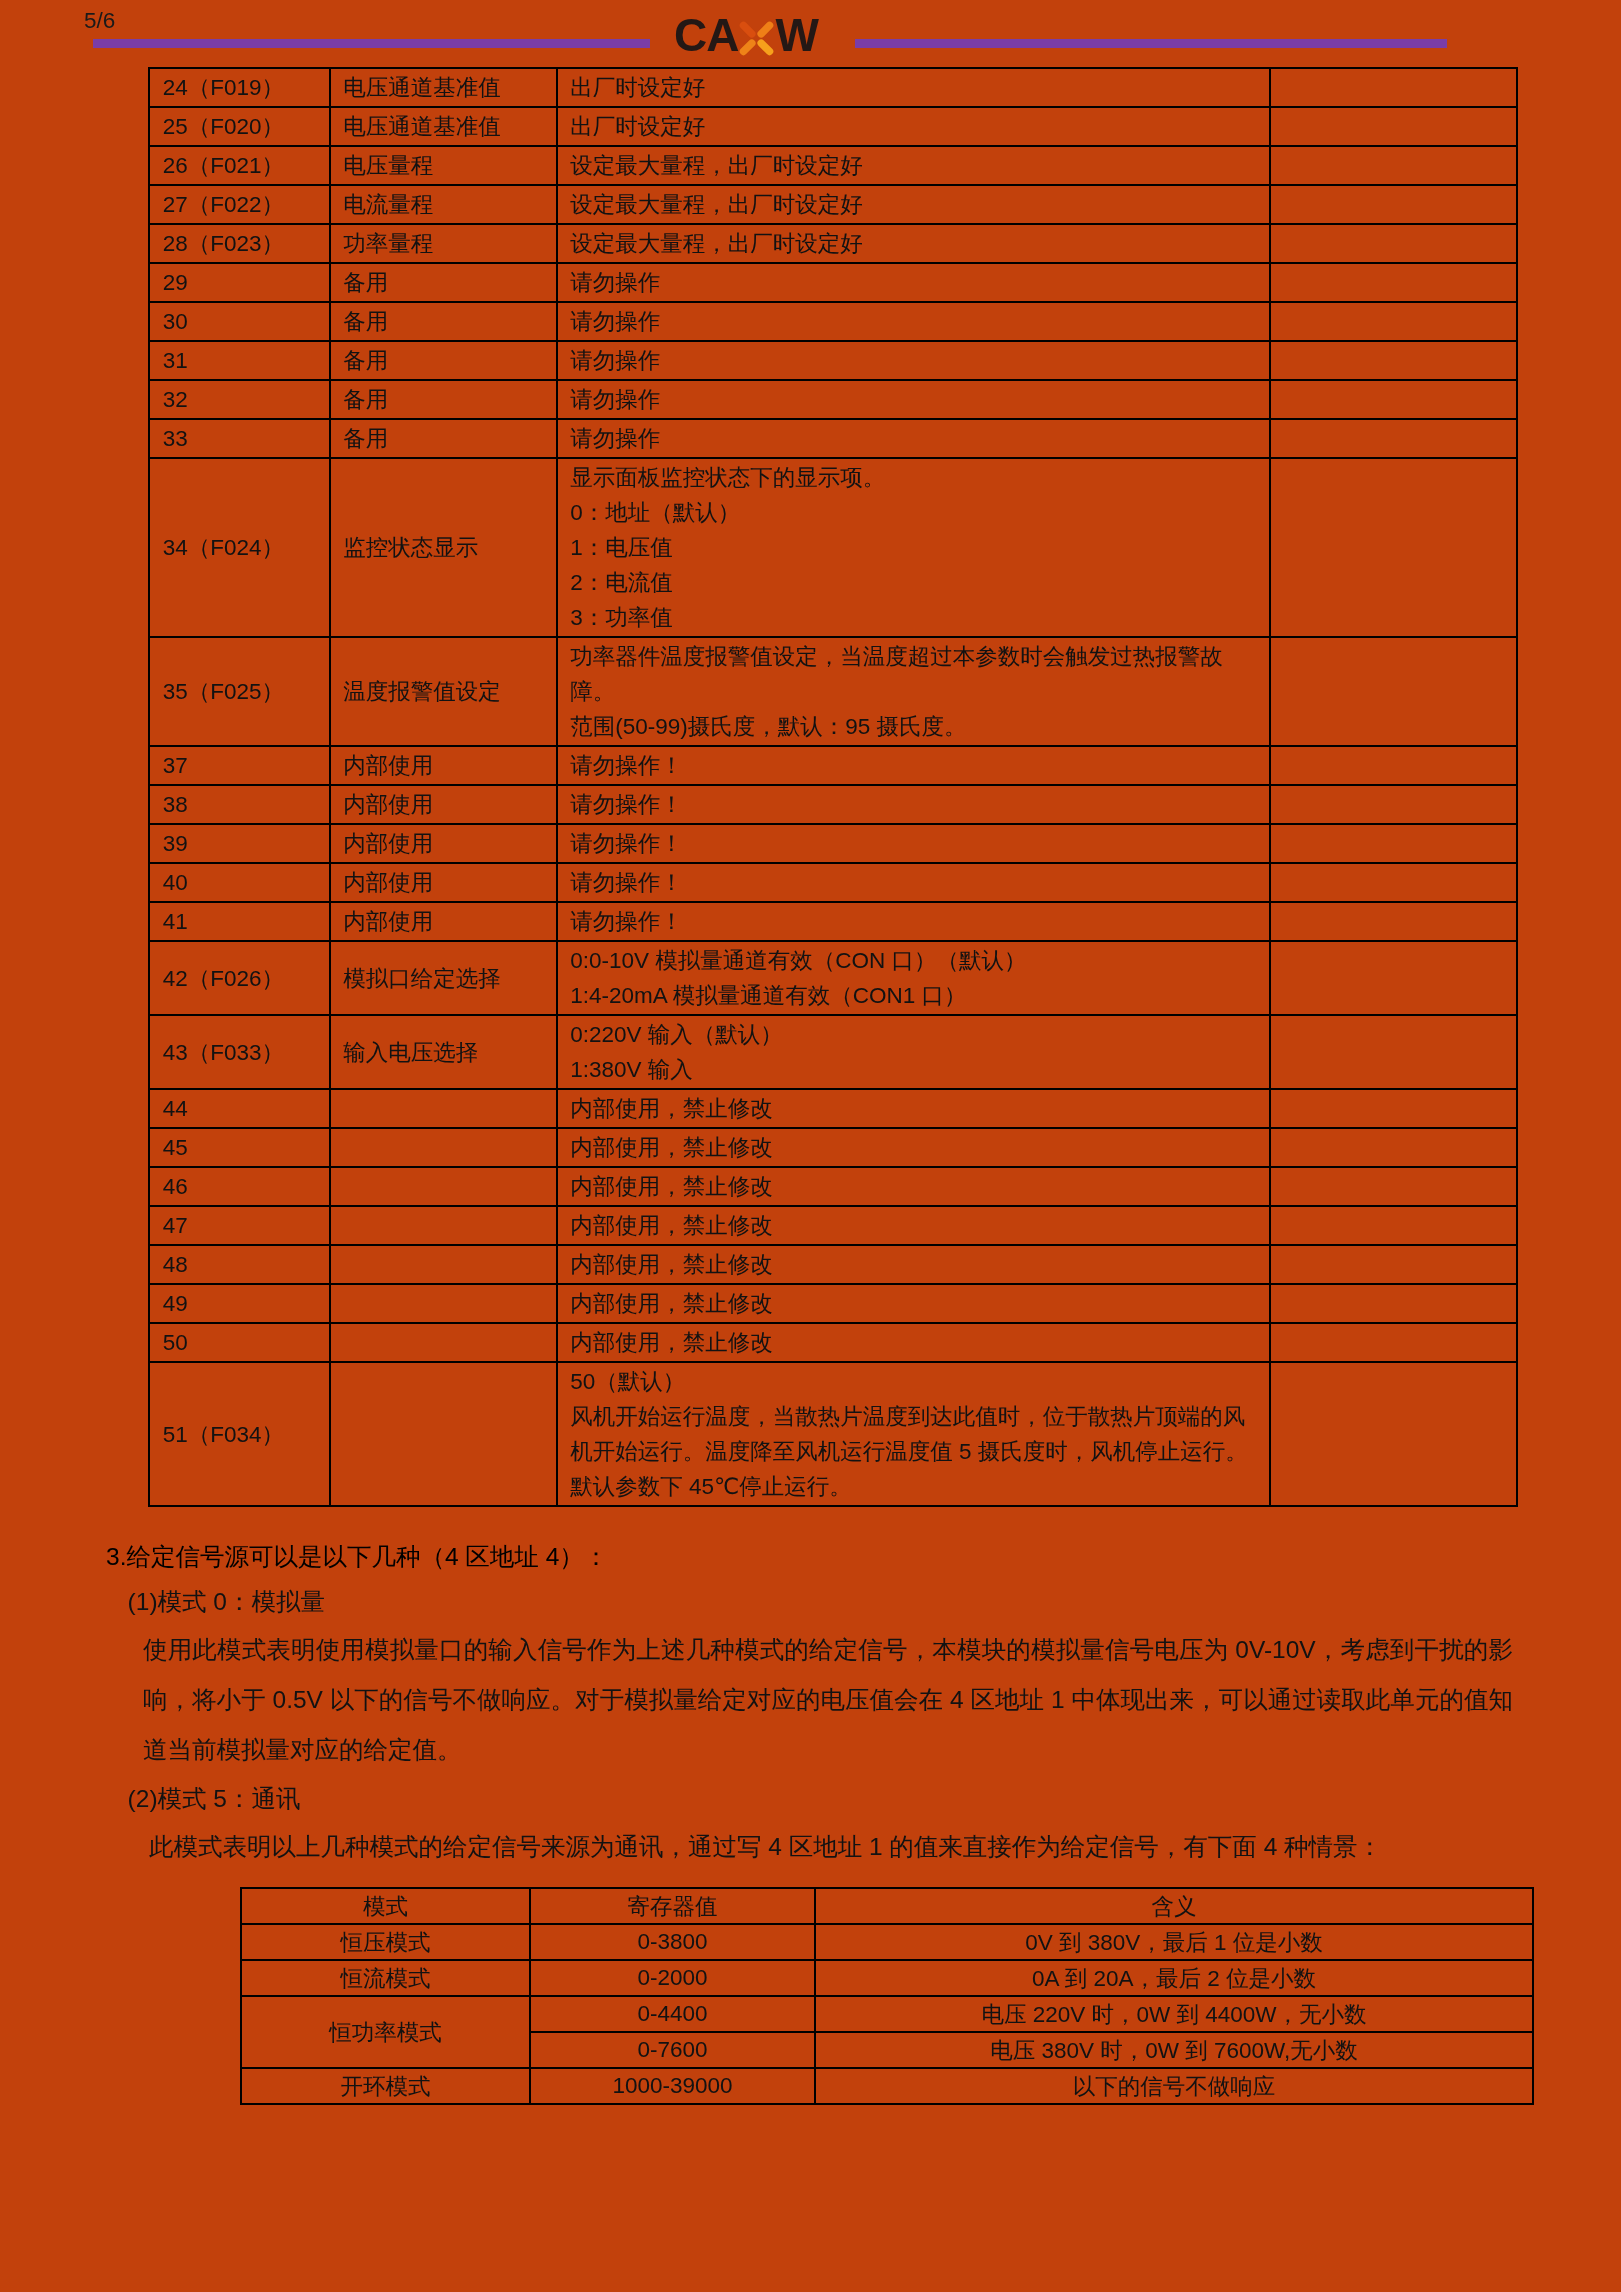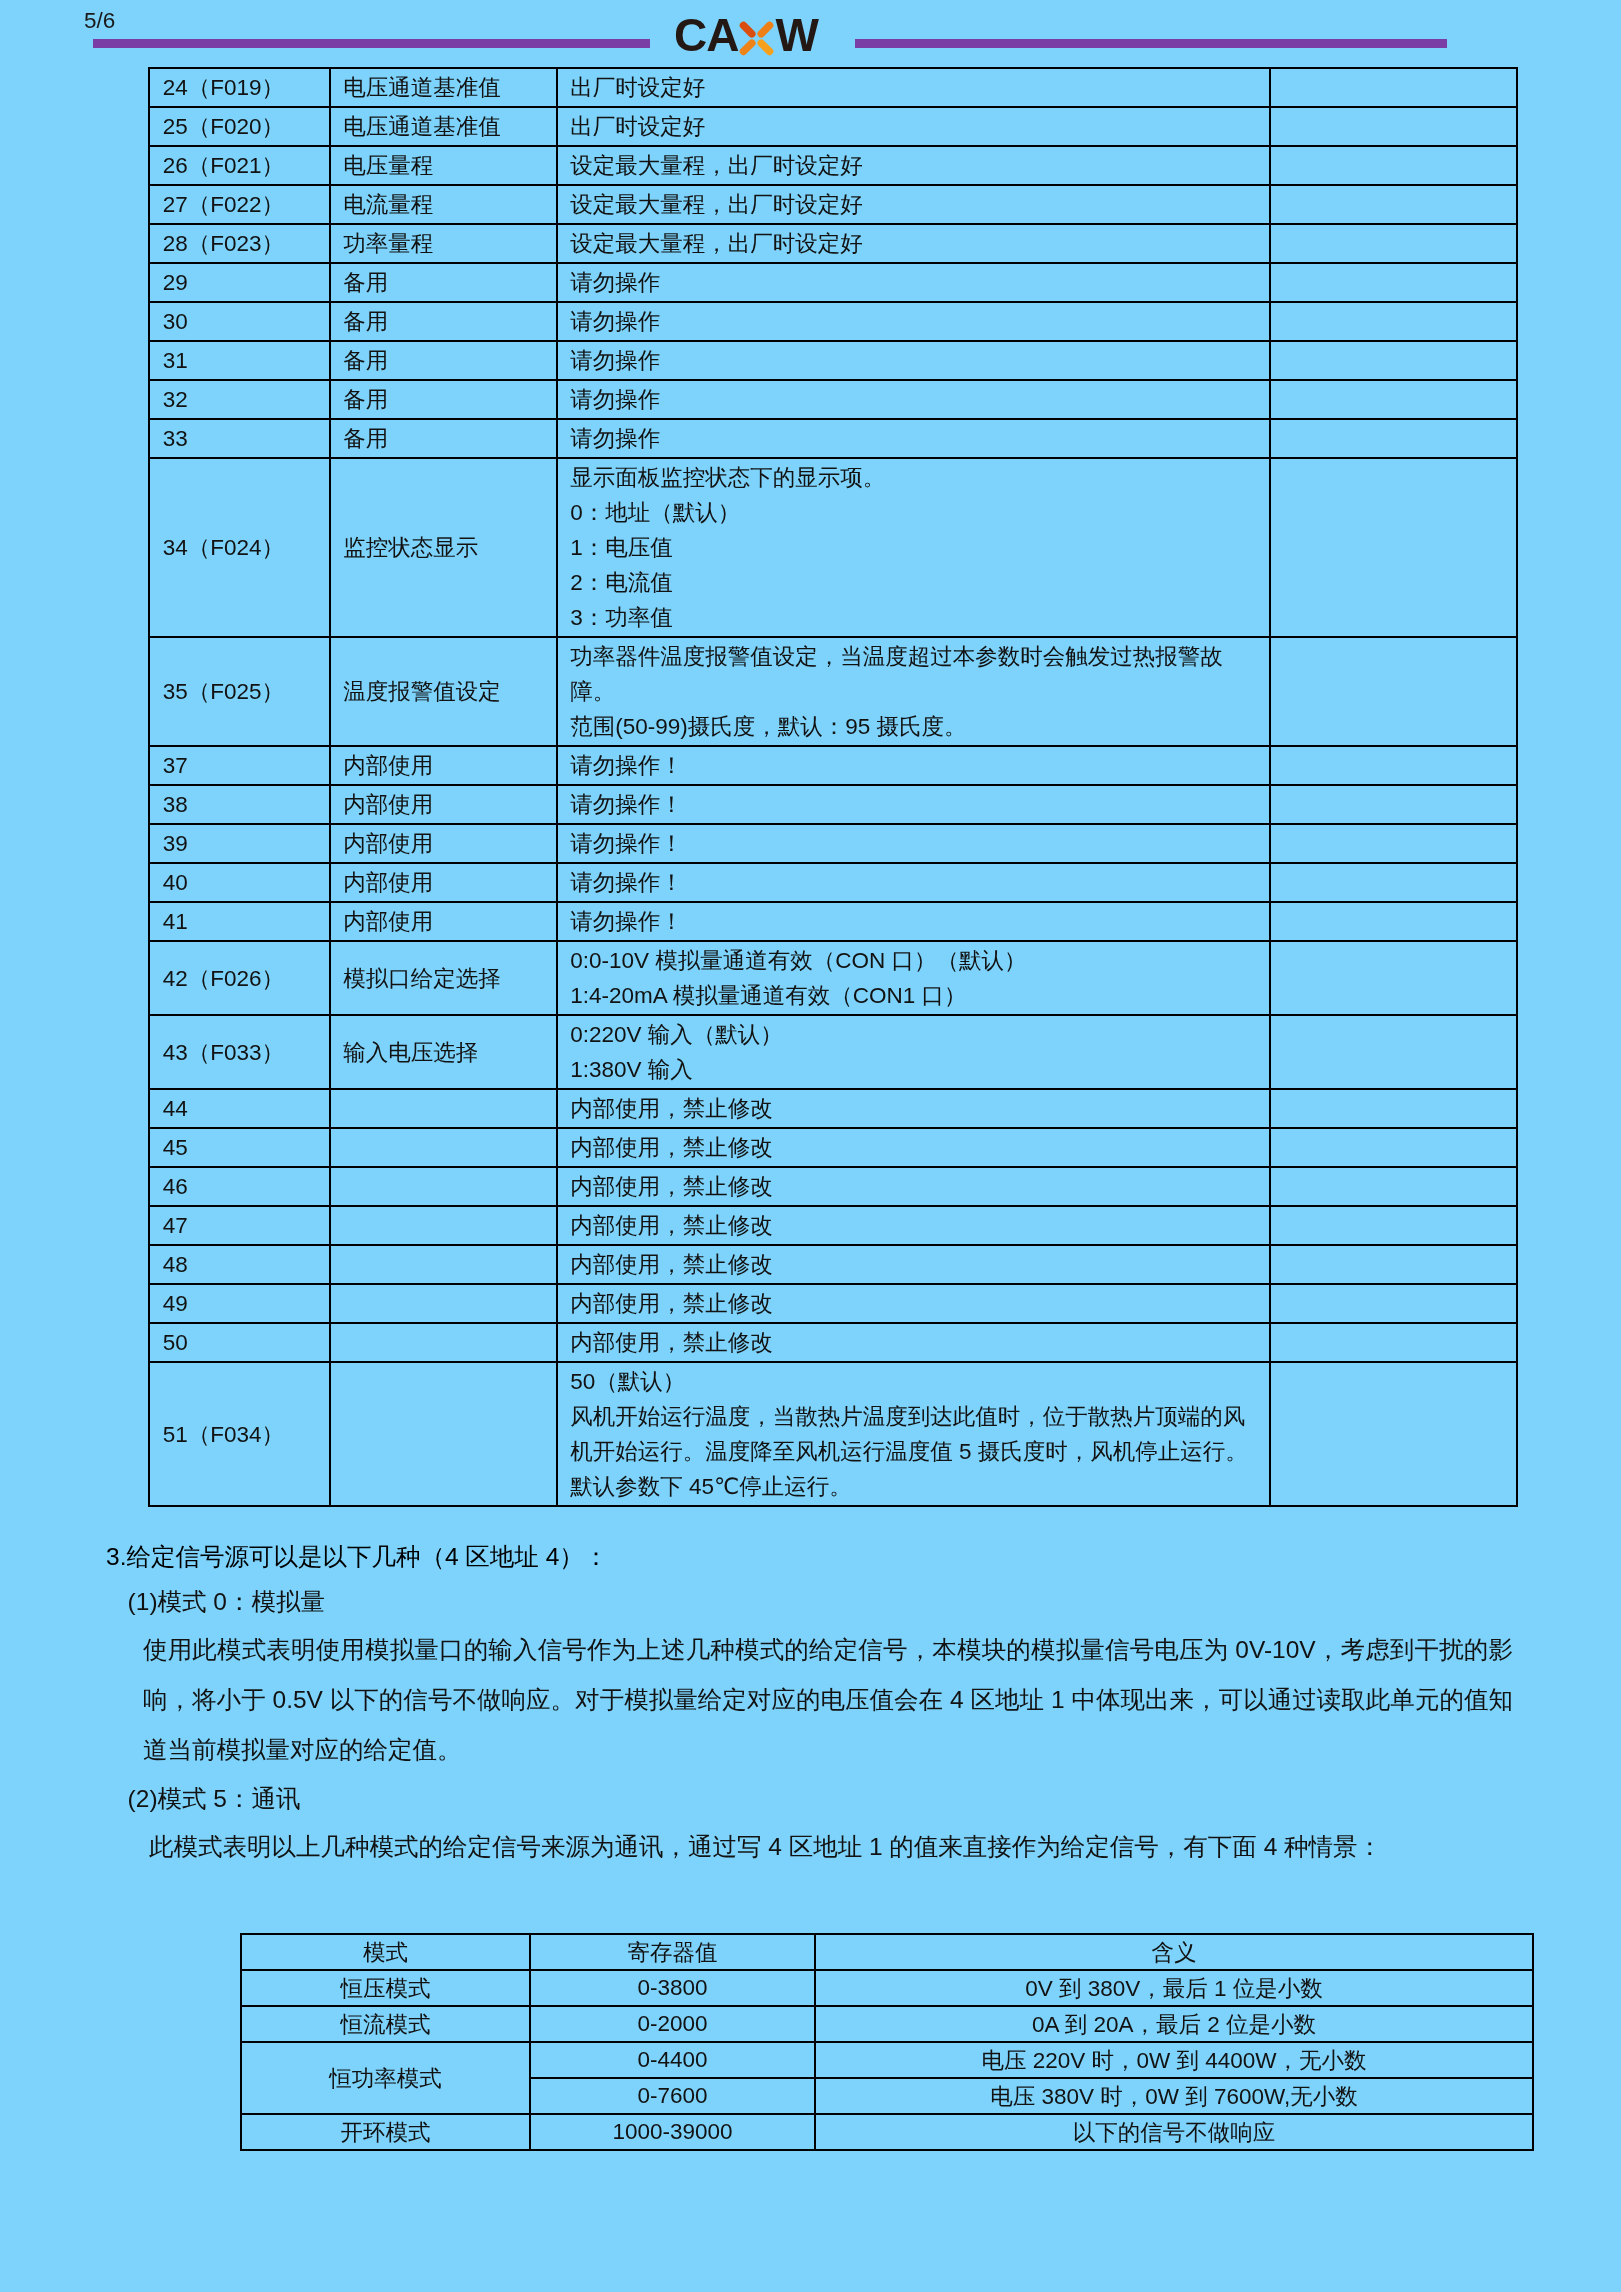--- a/index.html
+++ b/index.html
@@ -1,19 +1,19 @@
 <!DOCTYPE html>
 <html><head>
 <meta charset="utf-8">
 <style>
   html,body{margin:0;padding:0;background:#e8e8e8;}
   .page{
     position:relative;
     width:1621px;height:2293px;
-    background:#7dd3fc;
+    background:#c2410c;
     font-family:"Liberation Sans","DejaVu Sans",sans-serif;
     color:#121212;
     overflow:hidden;
   }
   
   .page-number{position:absolute;left:84px;top:7.8px;font-size:22.5px;color:#1a1a1a;}
   .header-rule-left{position:absolute;left:93px;top:39px;width:557px;height:8.8px;background:#7a3da6;}
   .header-rule-right{position:absolute;left:855px;top:39px;width:592px;height:8.8px;background:#7a3da6;}
   .logo{position:absolute;left:674px;top:10px;width:174px;height:51px;display:flex;align-items:center;justify-content:flex-start;}
   .logo-text{font-size:46px;font-weight:bold;letter-spacing:-1px;color:#241815;line-height:51px;}
@@ -34,21 +34,21 @@
   .main-table .c-blank{width:230px;}
   .main-table td.single{height:33px;}
   .desc-line{display:block;}
   
   .section3{position:absolute;left:106px;top:1535px;width:1419px;}
   .sec-heading{font-size:24.5px;font-weight:normal;line-height:43px;color:#000;}
   .sub-title{font-size:24.5px;line-height:47px;margin-left:21.6px;}
   .sub-body{font-size:24.5px;line-height:50px;margin-left:37px;width:1370px;text-align:justify;}
   .sub-body.outdent{text-indent:37px;margin-left:5.9px;width:1402px;}
   
-  .mode-table{position:absolute;left:240px;top:1933px;width:1294px;border:2.9px solid #000;padding-left:8px;}
+  .mode-table{position:absolute;left:240px;top:1887px;width:1294px;border:2.9px solid #000;padding-left:8px;}
   .mode-table td,.mode-table th{
     border:2px solid #000;
     font-size:22.5px;font-weight:normal;
     height:34px;text-align:center;vertical-align:middle;
     padding:0 5.9px;
   }
   .mode-table .m-c1{width:237px;}
   .mode-table .m-c2{width:234px;}
   .mode-table .m-c3{width:589px;}
 </style>

